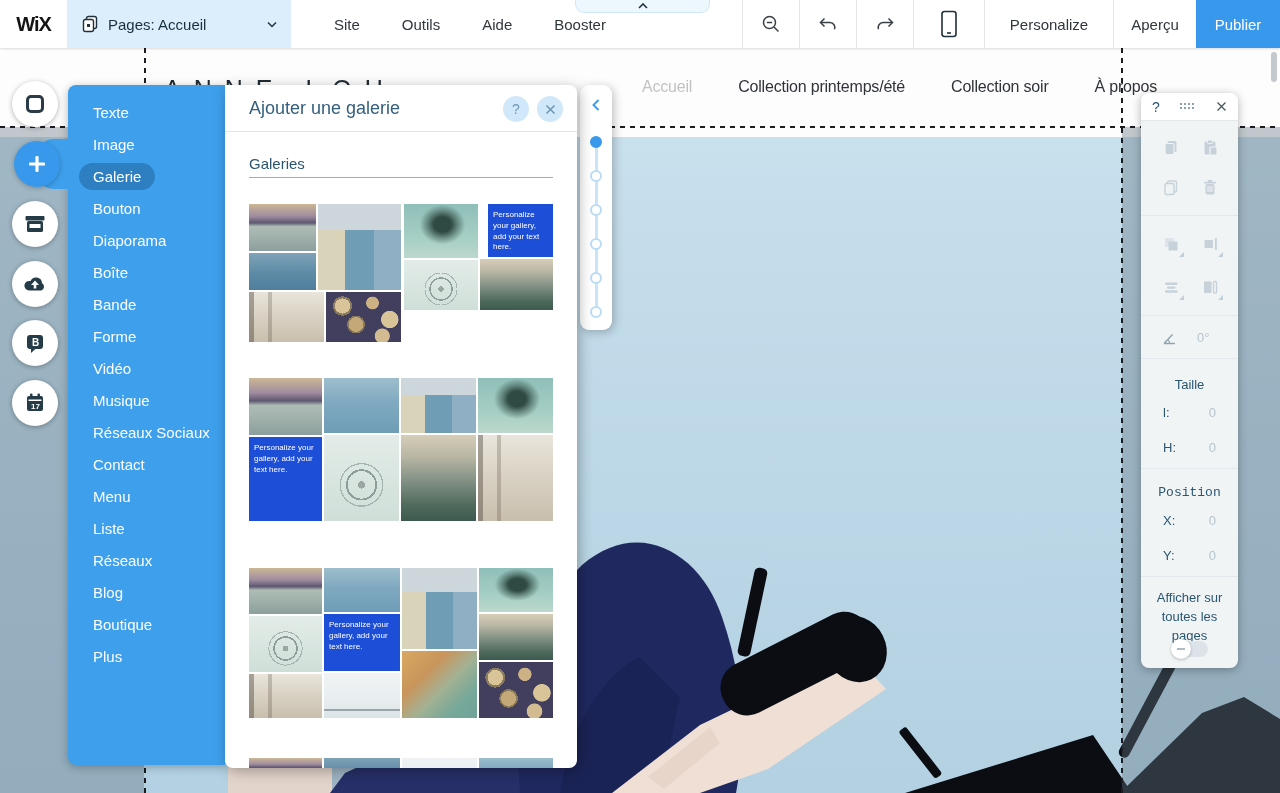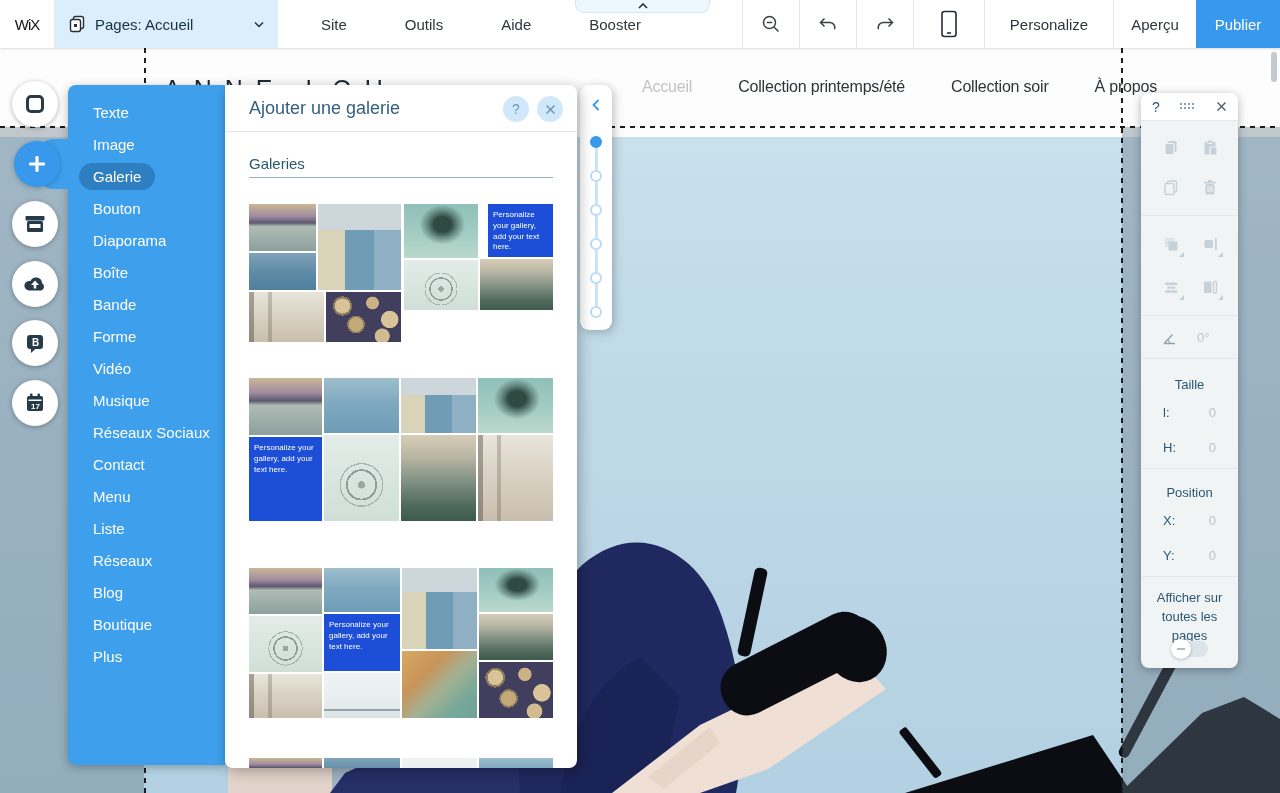--- a/index.html
+++ b/index.html
@@ -3,25 +3,25 @@
 <meta charset="utf-8">
 <style>
   * { margin:0; padding:0; box-sizing:border-box; }
   html,body { width:1280px; height:793px; overflow:hidden; font-family:"Liberation Sans",sans-serif; }
   .stage { position:absolute; inset:0; width:1280px; height:793px; background:#fff; overflow:hidden; }
   .abs { position:absolute; }
 
   
   .topbar { left:0; top:0; width:1280px; height:48px; background:#fff; z-index:40;
             box-shadow:0 1px 2px rgba(0,0,0,.14); display:flex; align-items:center; }
-  .wix-logo { width:54px; text-align:center; font-weight:400; font-size:15px; letter-spacing:-1px; color:#141414; }
+  .wix-logo { width:67px; text-align:center; font-weight:700; font-size:20px; letter-spacing:-1px; color:#141414; }
   .pages-btn { height:48px; width:224px; background:#DCEEFB; display:flex; align-items:center; gap:9px;
                padding:0 14px; cursor:pointer; }
   .pages-btn .lbl { font-size:15px; color:#17303F; flex:1; }
-  .top-menu { display:flex; align-items:center; margin-left:22px; gap:16px; }
+  .top-menu { display:flex; align-items:center; margin-left:22px; gap:0; }
   .top-menu span { font-size:15px; color:#2F363C; padding:0 21px; cursor:pointer; }
   .top-spacer { flex:1; }
   .tb-sep { width:1px; height:48px; background:#E6E6E6; }
   .tb-icon-btn { width:56px; height:48px; display:flex; align-items:center; justify-content:center; cursor:pointer; }
   .tb-icon-btn svg { display:block; }
   .tb-text-btn { height:48px; display:flex; align-items:center; justify-content:center; font-size:15px;
                  color:#2F363C; cursor:pointer; }
   .save-btn { width:128px; } .preview-btn { width:82px; }
   .publish-btn { width:84px; background:#3899EC; color:#fff; }
   .top-tab { left:575px; top:0; width:135px; height:13px; background:#EDF7FE; border:1px solid #CFE7F8;
@@ -395,21 +395,21 @@
       <span>l:</span>
       <span class="tb-val">0</span>
     </div>
     <div class="tb-row" style="top:347px;">
       <span>H:</span>
       <span class="tb-val">0</span>
     </div>
 
     <div class="tb-div" style="top:375px;"></div>
 
-    <div class="tb-label-c" style="top:392px;">Position</div>
+    <div class="tb-label-c" style="top:392px;font-family:Liberation Mono, monospace;">Position</div>
     <div class="tb-row" style="top:420px;">
       <span>X:</span>
       <span class="tb-val">0</span>
     </div>
     <div class="tb-row" style="top:455px;">
       <span>Y:</span>
       <span class="tb-val">0</span>
     </div>
 
     <div class="tb-div" style="top:483px;"></div>

